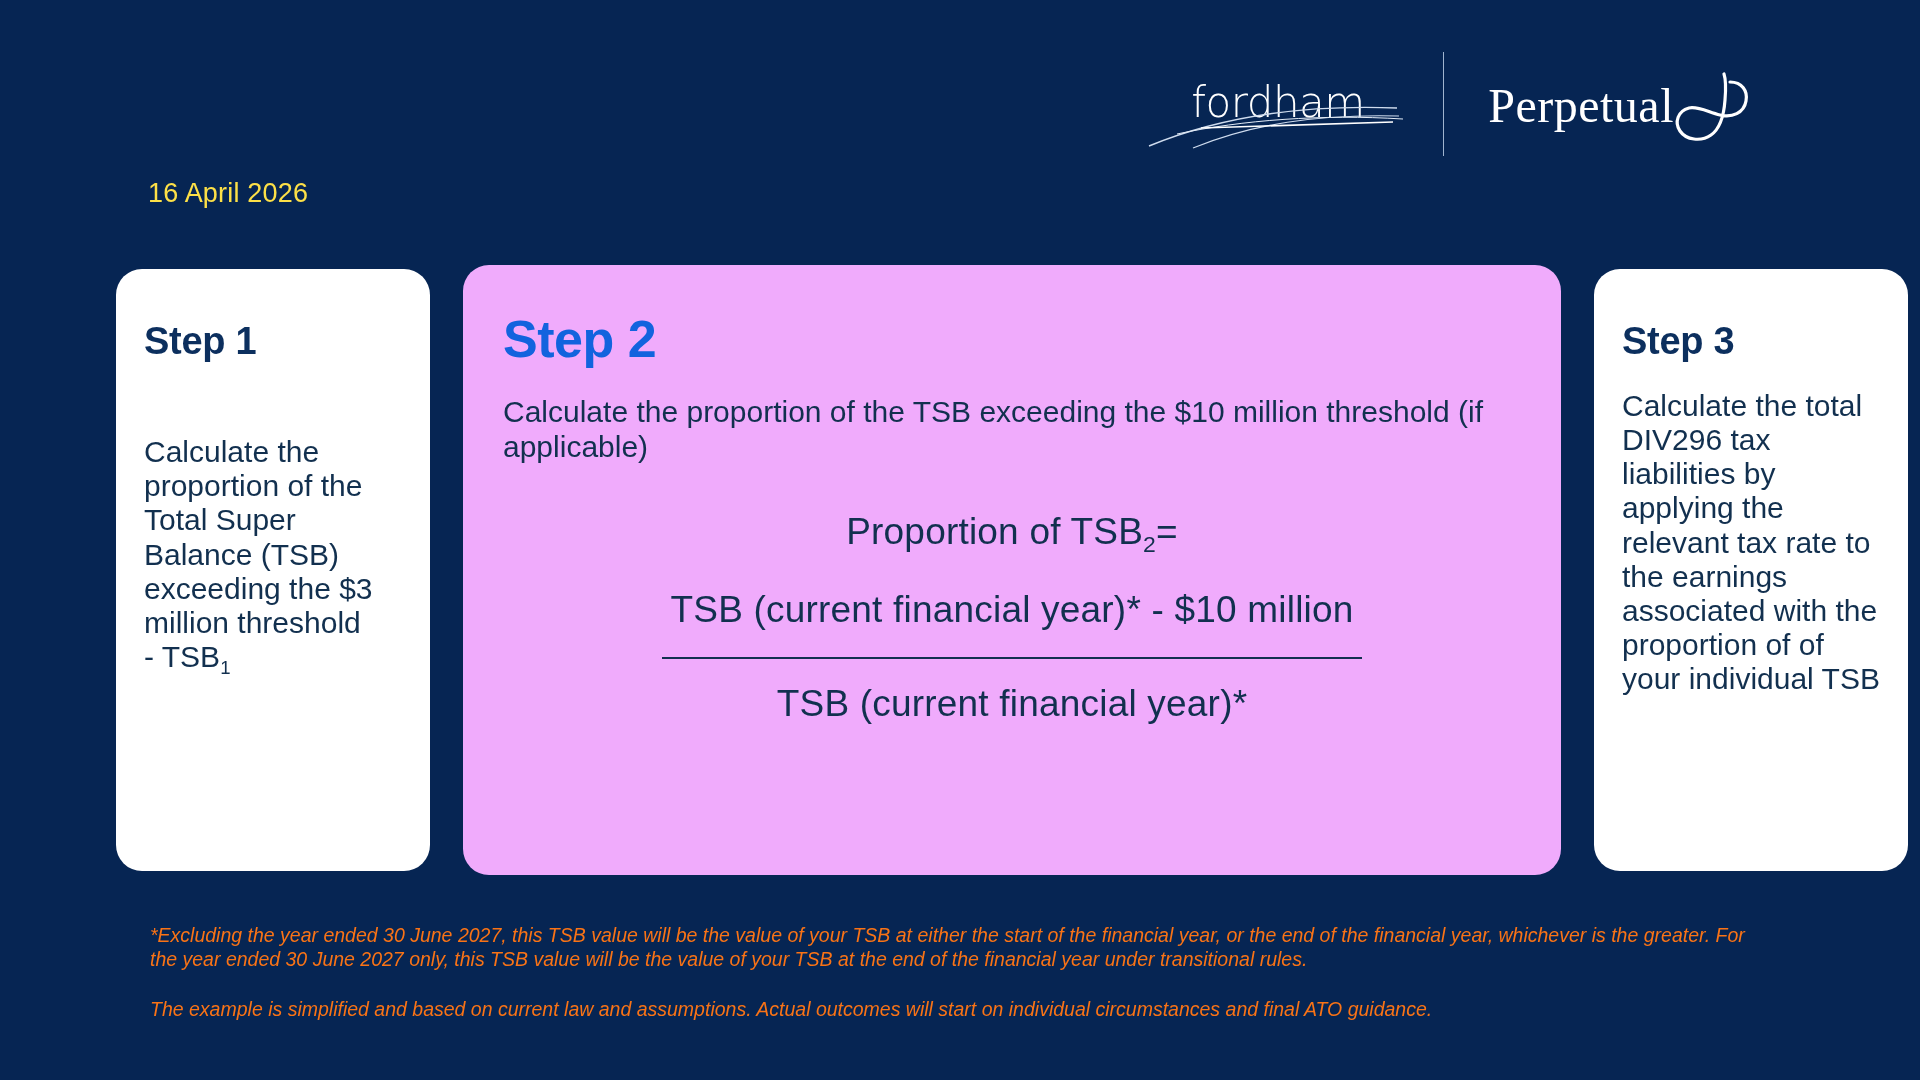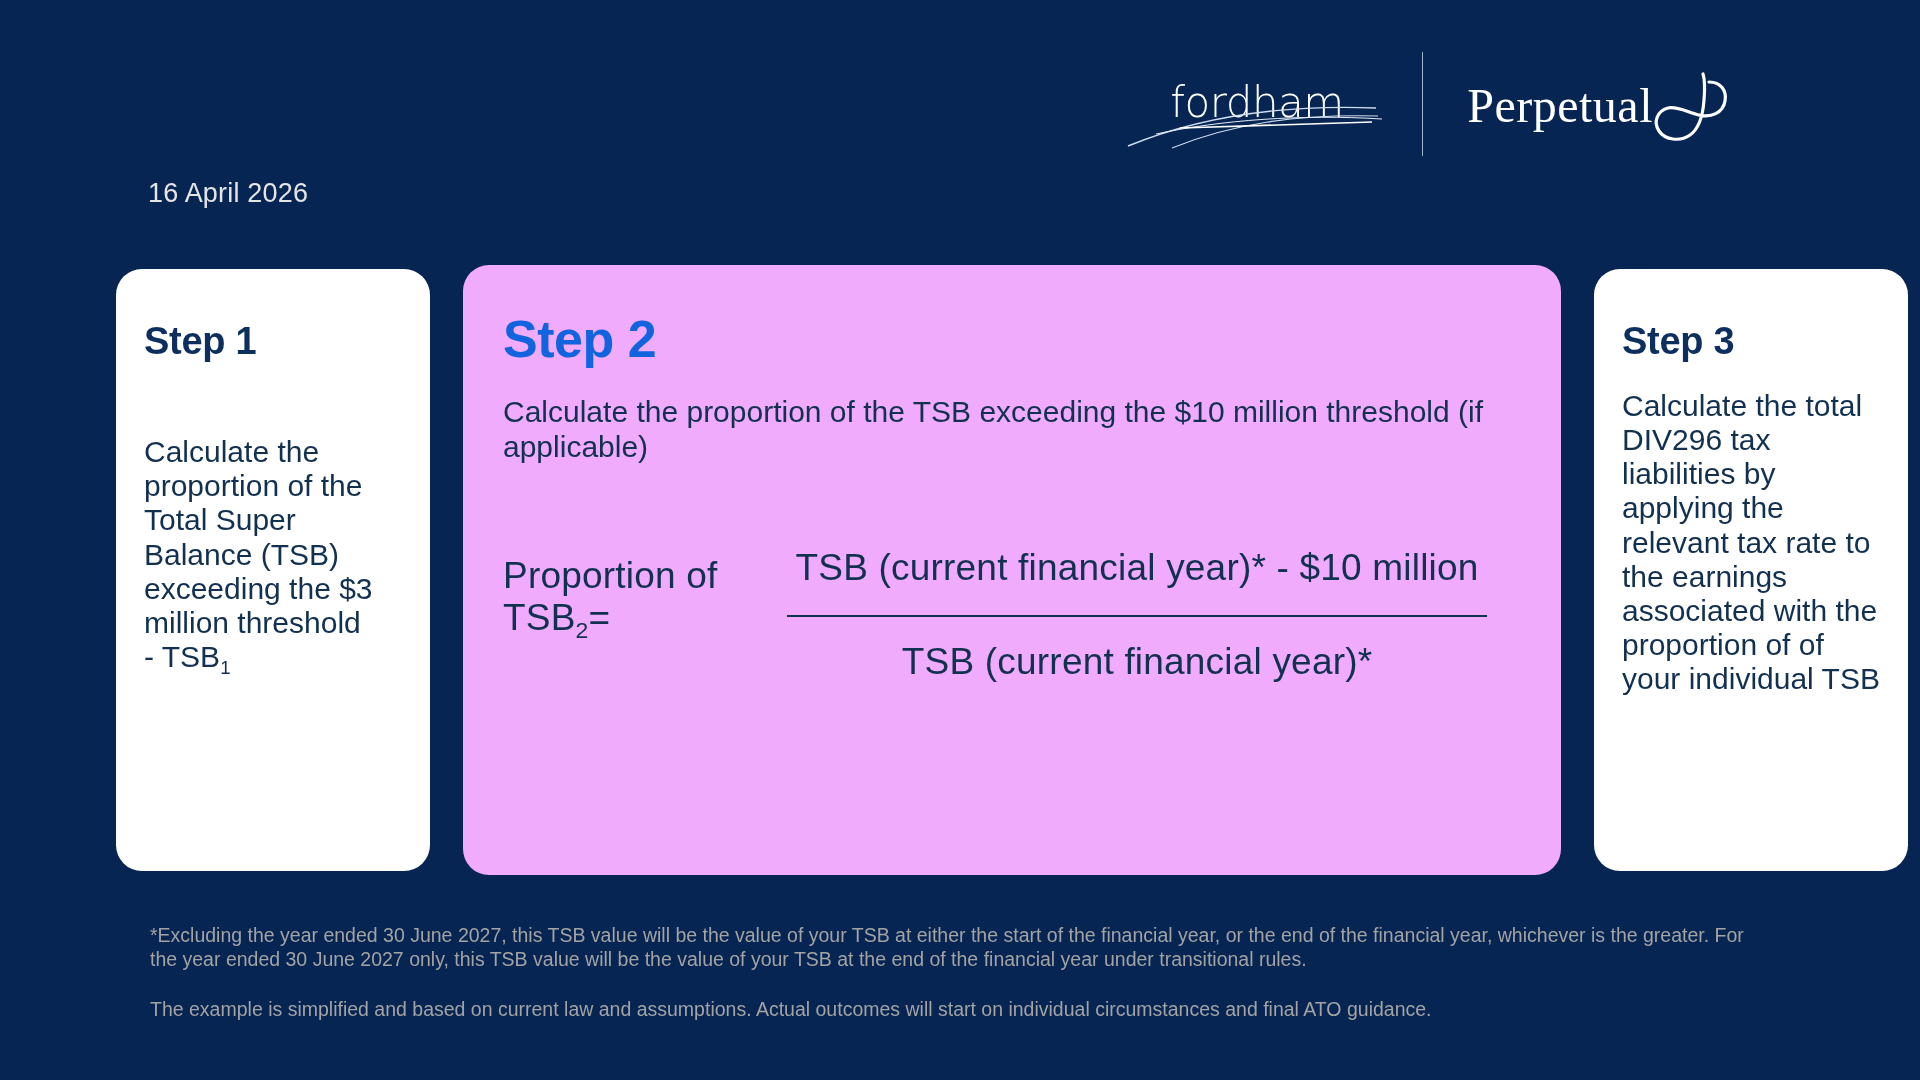--- a/index.html
+++ b/index.html
@@ -13,21 +13,21 @@
   body {
     background: #062553;
     font-family: "Liberation Sans", sans-serif;
     position: relative;
   }
 
   
   .logo-lockup {
     position: absolute;
     top: 52px;
-    right: 189px;
+    right: 168px;
     display: flex;
     align-items: center;
     height: 104px;
   }
   .logo-fordham {
     position: relative;
     width: 200px;
     height: 92px;
   }
   .logo-fordham-word {
@@ -76,21 +76,21 @@
     margin-left: -6px;
   }
 
   
   .date-label {
     position: absolute;
     left: 148px;
     top: 178px;
     font-size: 27px;
     font-weight: 400;
-    color: #e5e5e5;
+    color: #fde047;
     letter-spacing: 0.2px;
   }
 
   
   .cards-row {
     position: absolute;
     left: 116px;
     top: 265px;
     width: 1792px;
     height: 610px;
@@ -153,22 +153,23 @@
     font-size: 30px;
     line-height: 1.16;
     color: #12304f;
     max-width: 1000px;
   }
 
   
   .formula-block {
     margin-top: 46px;
     display: flex;
-    flex-direction: row;
+    flex-direction: column;
     align-items: center;
+    text-align: right;
   }
   .formula-lead {
     font-size: 37px;
     color: #12304f;
     letter-spacing: 0.2px;
   }
   .fraction {
     margin-top: 36px;
     display: flex;
     flex-direction: column;
@@ -192,21 +193,22 @@
     padding-top: 24px;
     letter-spacing: 0.2px;
   }
 
   
   .footnotes {
     position: absolute;
     left: 150px;
     top: 924px;
     width: 1620px;
-    color: #a3a3a3;
+    color: #f97316;
+    font-style: italic;
   }
   .footnote {
     font-size: 19.5px;
     line-height: 1.22;
     font-weight: 400;
   }
   .footnote + .footnote { margin-top: 26px; }
 </style>
 </head>
 <body>

